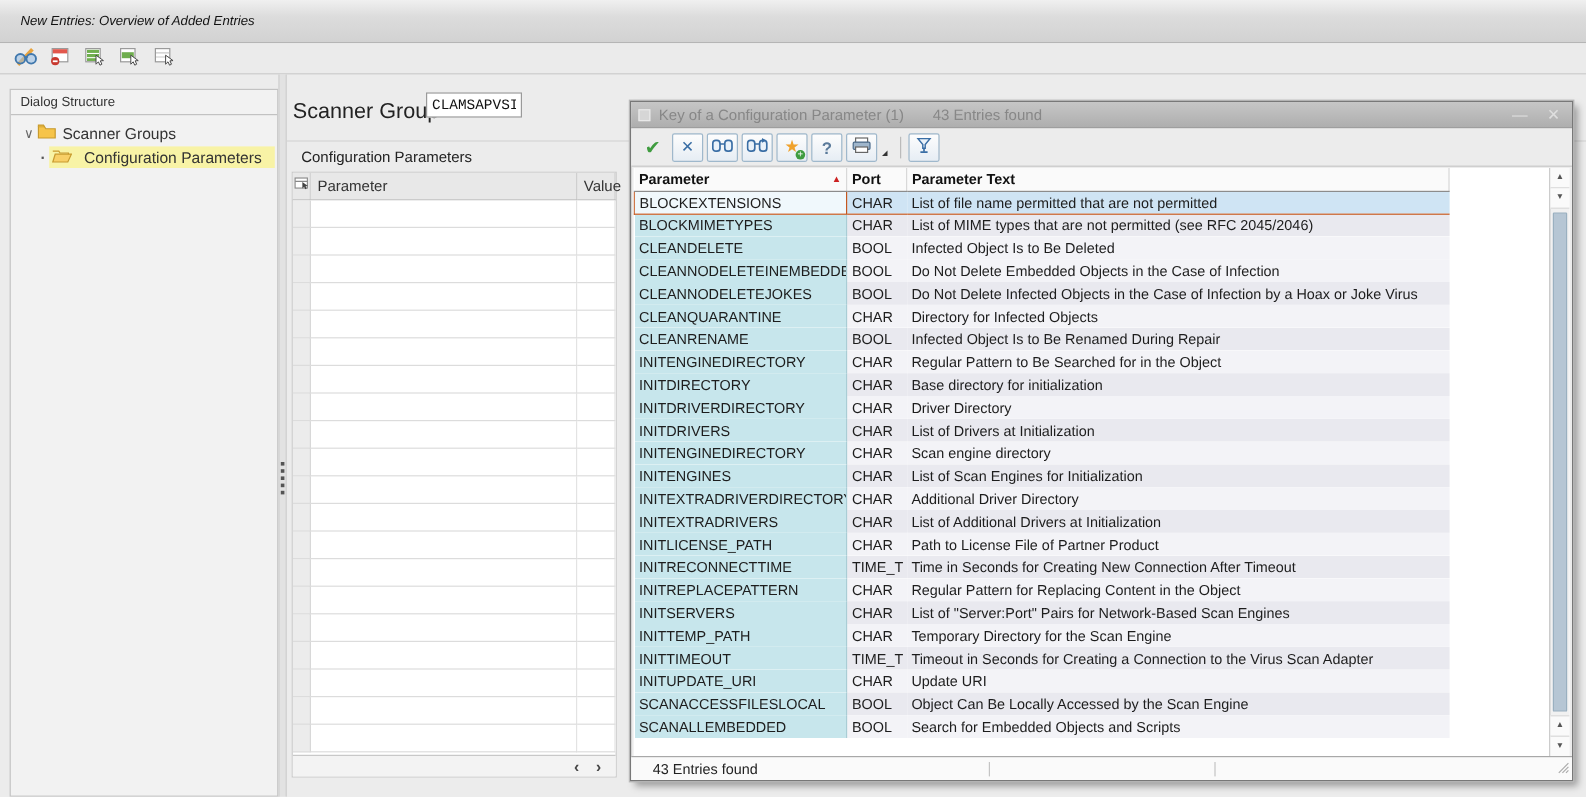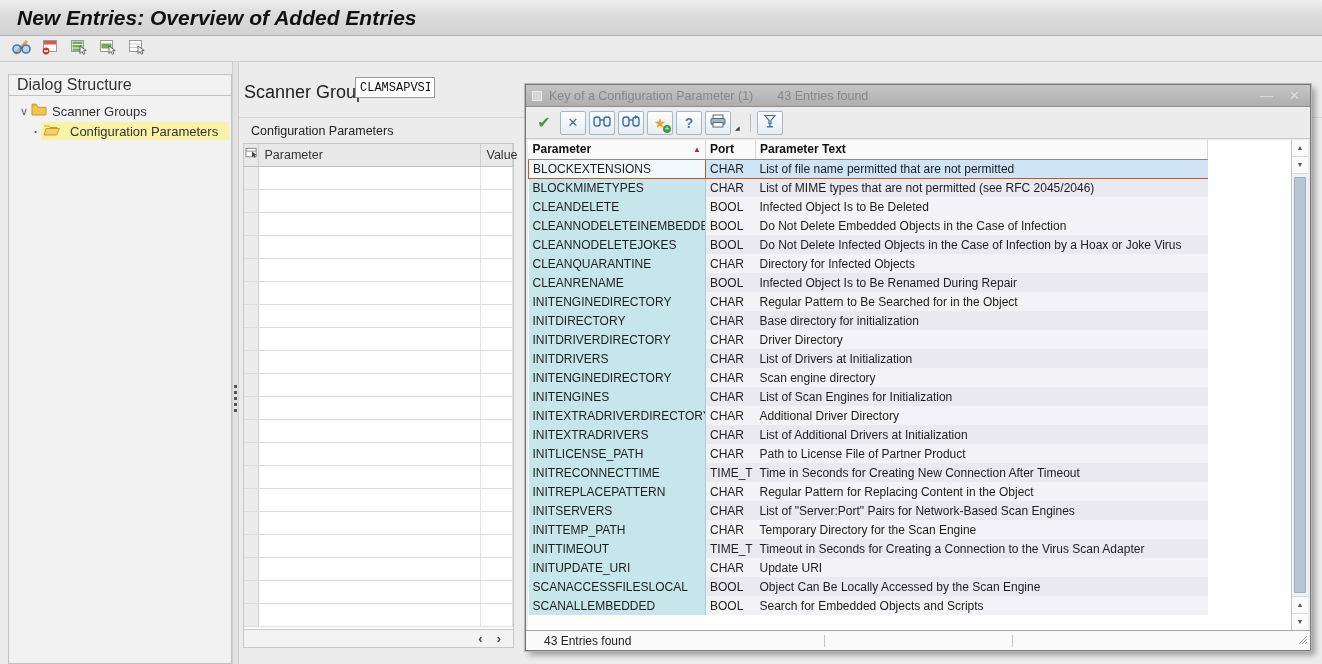--- a/index.html
+++ b/index.html
@@ -3,31 +3,31 @@
 <meta charset="utf-8">
 <style>
   * { margin:0; padding:0; box-sizing:border-box; }
   html,body { width:1322px; height:664px; overflow:hidden; }
   body { font-family:"Liberation Sans","DejaVu Sans",sans-serif; font-size:12px; color:#222; background:#ececec; position:relative; }
 
   
   .titlebar { position:absolute; left:0; top:0; width:1322px; height:36px;
     background:linear-gradient(#f0f0f0,#dcdcdc 40%,#d2d2d2); border-bottom:1px solid #b5b5b5;
     display:flex; align-items:center; padding-left:17px; }
-  .titlebar .ttl { font-size:21px; font-weight:bold; font-style:italic; color:#111; }
+  .titlebar .ttl { font-size:11px; font-weight:normal; font-style:italic; color:#111; }
 
   
   .app-toolbar { position:absolute; left:0; top:36px; width:1322px; height:26px;
     background:#ebebeb; border-bottom:1px solid #cdcdcd; display:flex; align-items:center; padding-left:10px; gap:7px; }
   .tbtn { width:22px; height:20px; border:none; background:transparent; display:flex; align-items:center; justify-content:center; cursor:pointer; }
 
   
   .sidebar { position:absolute; left:8px; top:74px; width:224px; height:590px;
     background:#f2f2f2; border:1px solid #c2c2c2; }
-  .sidebar-hdr { height:21px; line-height:20px; padding-left:8px; border-bottom:1px solid #c2c2c2; color:#333; font-size:16px; }
+  .sidebar-hdr { height:21px; line-height:20px; padding-left:8px; border-bottom:1px solid #c2c2c2; color:#333; font-size:11px; }
   .tree { padding-top:5px; }
   .tree-row { height:20px; display:flex; align-items:center; font-size:13px; color:#333; cursor:default; }
   .tree-row .chev { width:14px; margin-left:8px; color:#666; font-size:11px; text-align:center; }
   .tree-row .bullet { width:10px; margin-left:22px; color:#555; text-align:center; font-weight:bold; }
   .tree-row svg { margin-right:5px; }
   .tree-sel { background:#f8f3a6; padding:1px 6px 1px 2px; display:flex; align-items:center; flex:1; margin-right:2px; }
 
   
   .splitter { position:absolute; left:232px; top:62px; width:7px; height:602px;
     background:#e2e2e2; border-left:1px solid #cfcfcf; border-right:1px solid #cfcfcf; }

